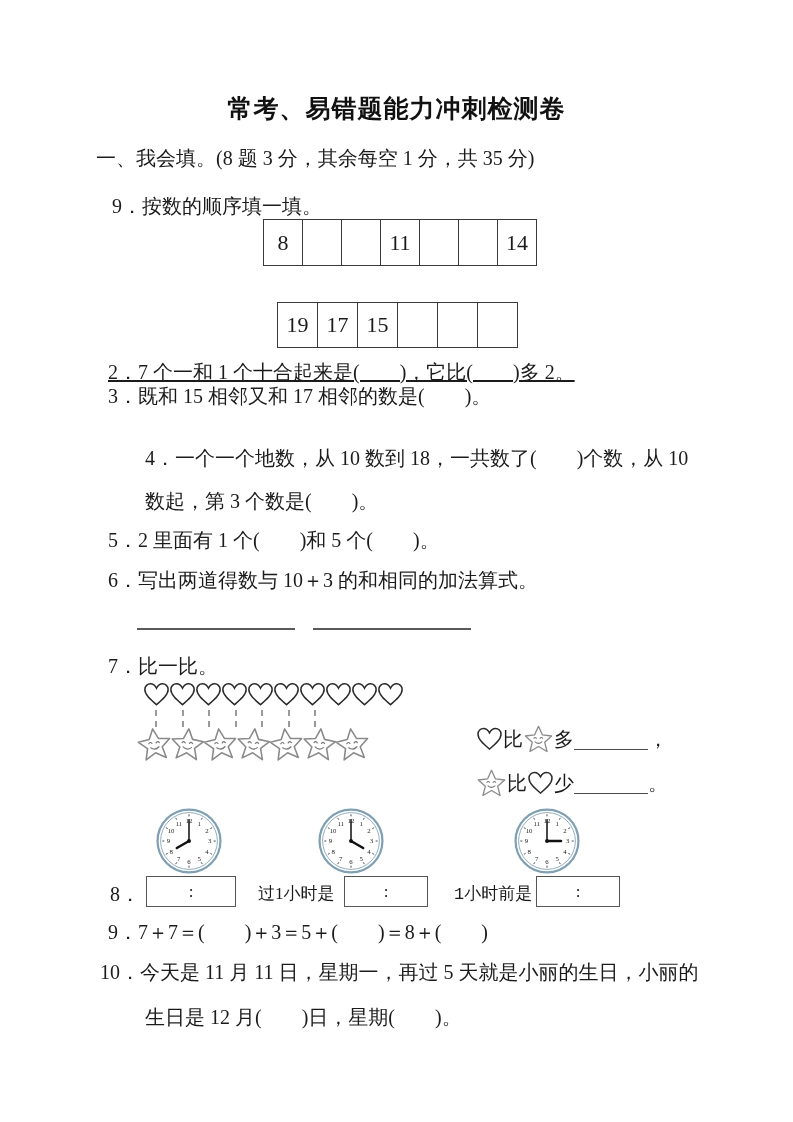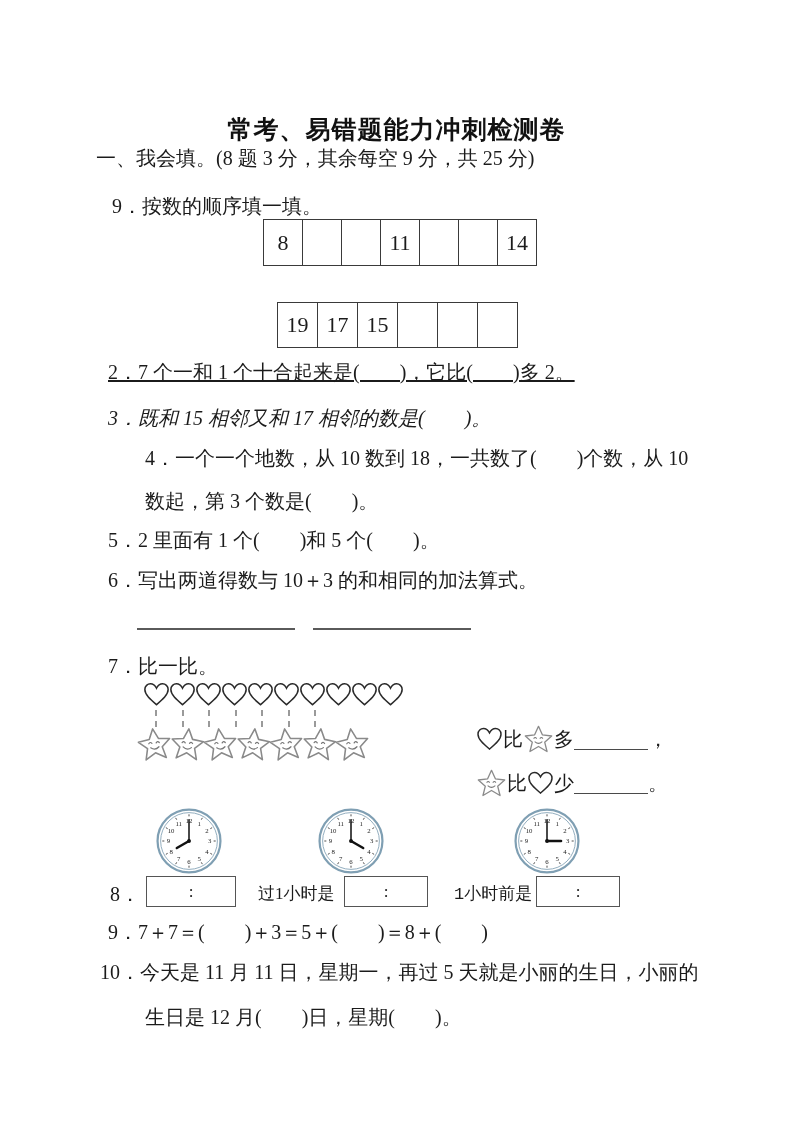--- a/index.html
+++ b/index.html
@@ -43,23 +43,23 @@
       <polygon points="20,3 25,14 37,15.5 28,23.5 31,35.5 20,29 9,35.5 12,23.5 3,15.5 15,14" fill="#ffffff" stroke="#8a8a8a" stroke-width="1.7" stroke-linejoin="round"></polygon>
       <path d="M14 18.5 q 1.7 -2.4 3.4 0" fill="none" stroke="#777" stroke-width="1.3" stroke-linecap="round"></path>
       <path d="M22 18.5 q 1.7 -2.4 3.4 0" fill="none" stroke="#777" stroke-width="1.3" stroke-linecap="round"></path>
       <path d="M15.5 23 q 4.5 4 9 0" fill="none" stroke="#777" stroke-width="1.3" stroke-linecap="round"></path>
     </symbol>
   </defs>
 </svg>
 
 <div id="page">
 
-  <div class="abs title" style="top:113px;left:0;">常考、易错题能力冲刺检测卷</div>
-
-  <div class="abs line" style="top:144px;left:96px;">一、我会填。(8 题 3 分，其余每空 9 分，共 25 分)</div>
+  <div class="abs title" style="top:92px;left:0;">常考、易错题能力冲刺检测卷</div>
+
+  <div class="abs line" style="top:144px;left:96px;">一、我会填。(8 题 3 分，其余每空 1 分，共 35 分)</div>
 
   <div class="abs line" style="top:192px;left:112px;">9．按数的顺序填一填。</div>
 
   <div class="abs strip" style="top:219px;left:263px;">
     <div class="cell">8</div>
     <div class="cell"></div>
     <div class="cell"></div>
     <div class="cell">11</div>
     <div class="cell"></div>
     <div class="cell"></div>
@@ -69,21 +69,21 @@
   <div class="abs strip strip2" style="top:302px;left:277px;">
     <div class="cell">19</div>
     <div class="cell">17</div>
     <div class="cell">15</div>
     <div class="cell"></div>
     <div class="cell"></div>
     <div class="cell"></div>
   </div>
 
   <div class="abs line" style="top:358px;left:108px;text-decoration:underline;">2．7 个一和 1 个十合起来是(　　)，它比(　　)多 2。</div>
-  <div class="abs line" style="top:404px;left:108px;font-style:italic;">3．既和 15 相邻又和 17 相邻的数是(　　)。</div>
+  <div class="abs line" style="top:382px;left:108px;">3．既和 15 相邻又和 17 相邻的数是(　　)。</div>
   <div class="abs line" style="top:444px;left:145px;">4．一个一个地数，从 10 数到 18，一共数了(　　)个数，从 10</div>
   <div class="abs line" style="top:487px;left:145px;">数起，第 3 个数是(　　)。</div>
   <div class="abs line" style="top:526px;left:108px;">5．2 里面有 1 个(　　)和 5 个(　　)。</div>
   <div class="abs line" style="top:566px;left:108px;">6．写出两道得数与 10＋3 的和相同的加法算式。</div>
 
   <div class="abs blankline" style="top:628px;left:137px;width:158px;"></div>
   <div class="abs blankline" style="top:628px;left:313px;width:158px;"></div>
 
   <div class="abs line" style="top:652px;left:108px;">7．比一比。</div>
 

